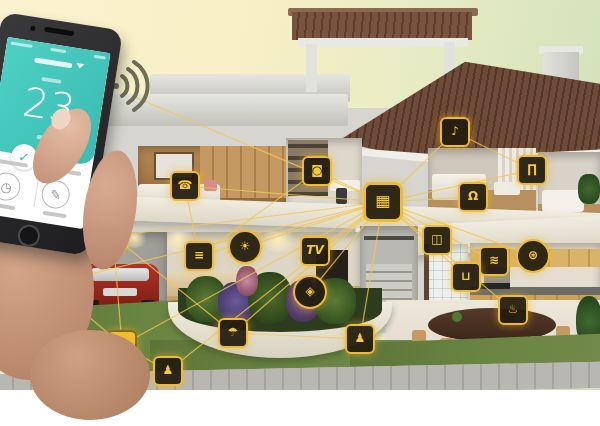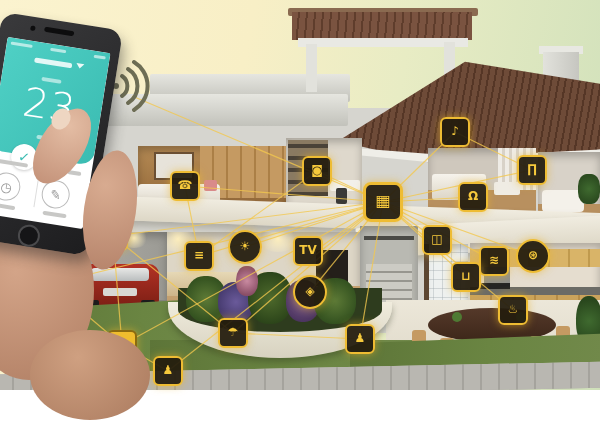--- a/index.html
+++ b/index.html
@@ -221,21 +221,21 @@
       </div>
       <div class="node" title="washing-machine" style="left: 317px; top: 171px;">
         <span>◙</span>
       </div>
       <div class="node" title="living-room-blinds" style="left: 199px; top: 256px;">
         <span>≡</span>
       </div>
       <div class="node circle" title="ceiling-light" style="left: 245px; top: 247px;">
         <span>☀</span>
       </div>
-      <div class="node" title="television" style="left: 308px; top: 251px;">
+      <div class="node" title="television" style="left: 315px; top: 251px; font-style: italic;">
         <span>TV</span>
       </div>
       <div class="node" title="roof-doorbell" style="left: 455px; top: 132px;">
         <span>♪</span>
       </div>
       <div class="node" title="bedroom-curtain" style="left: 532px; top: 170px;">
         <span>∏</span>
       </div>
       <div class="node" title="door-lock" style="left: 473px; top: 197px;">
         <span>Ω</span>

